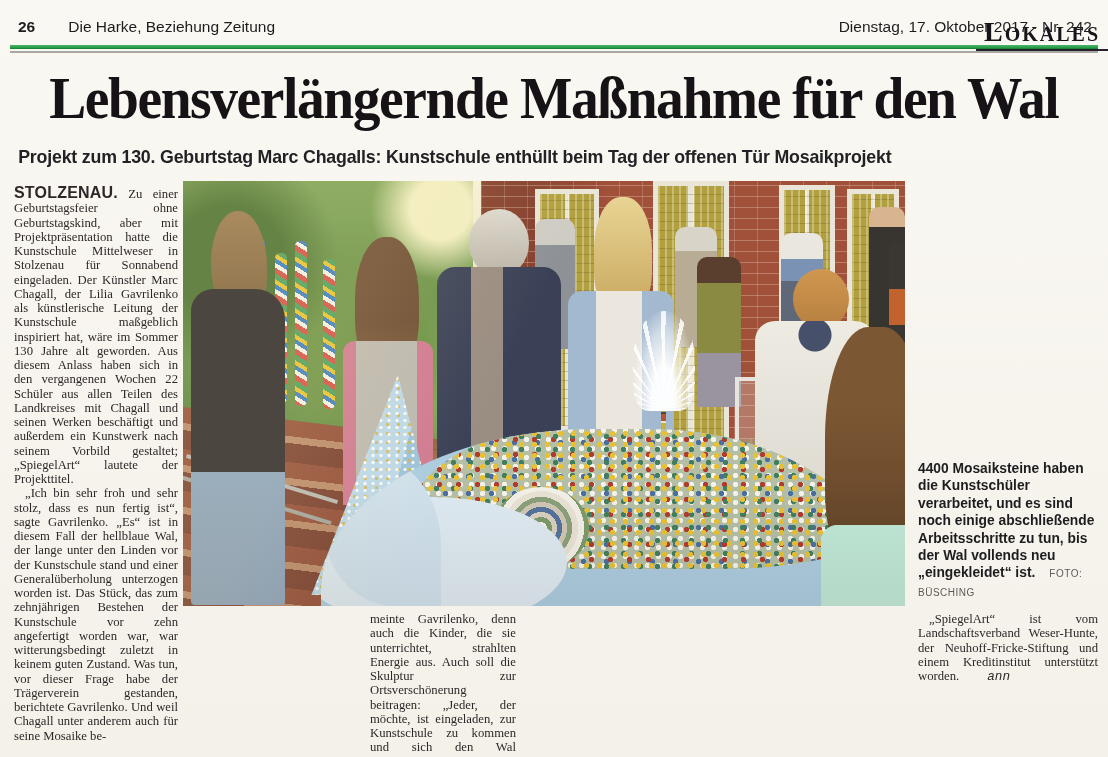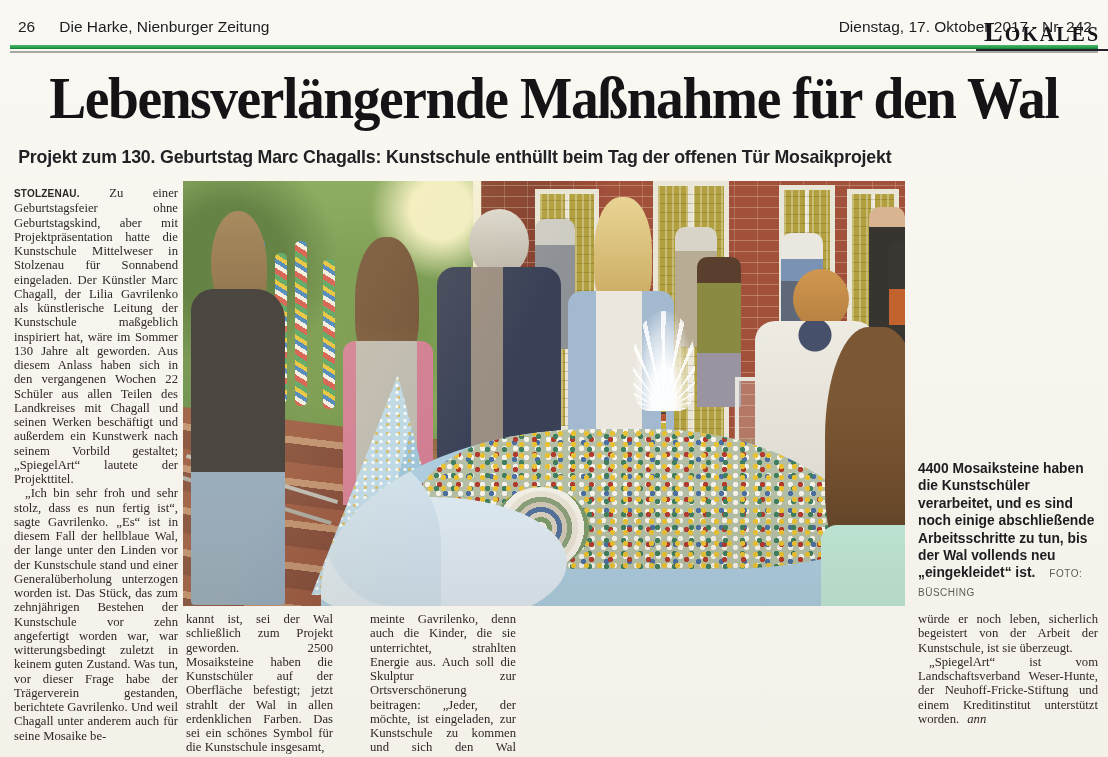--- a/index.html
+++ b/index.html
@@ -3,21 +3,21 @@
 <meta charset="utf-8">
 <style>
   html,body{margin:0;padding:0;background:#dedcd4;}
   #page{position:relative;width:1108px;height:757px;margin:0 auto;overflow:hidden;
         background:linear-gradient(180deg,#faf8f2 0%,#f6f4ed 55%,#f3f1e8 100%);
         font-family:"Liberation Serif","DejaVu Serif",serif;color:#2b2527;}
 
   
   .mh-left{position:absolute;left:18px;top:18px;font-family:"Liberation Sans",sans-serif;
            font-size:15.5px;color:#1d1d1f;white-space:nowrap;}
-  .mh-pageno{font-weight:normal;margin-right:24px;}
+  .mh-pageno{font-weight:bold;margin-right:33px;}
   .mh-center{position:absolute;left:0;right:0;top:16px;text-align:right;}
   .section-inner{display:inline-block;font-family:"Liberation Serif",serif;font-weight:bold;
            text-transform:uppercase;font-size:20px;letter-spacing:2px;color:#17141a;
            border-bottom:2.5px solid #24212a;padding:0 8px 1px;}
   .section-inner::first-letter{font-size:28px;}
   .mh-right{position:absolute;right:16px;top:18px;font-family:"Liberation Sans",sans-serif;
             font-size:15.5px;color:#1d1d1f;}
   .rule-green{position:absolute;left:10px;right:10px;top:45px;height:4px;
               background:linear-gradient(180deg,#4db468 0%,#28a04b 60%,#157b37 100%);}
   .rule-grey{position:absolute;left:10px;right:10px;top:51px;height:1.5px;background:#a9a7a2;}
@@ -29,28 +29,28 @@
   .subheadline{position:absolute;left:0;right:0;top:146px;text-align:left;white-space:nowrap;
                font-family:"Liberation Sans",sans-serif;}
   .subheadline span{display:inline-block;transform:scaleX(.96);font-weight:bold;font-size:18.5px;
                color:#222226;letter-spacing:-.2px;}
 
   
   .bodycol{position:absolute;font-size:12.7px;line-height:14.25px;text-align:justify;
            color:#2e2729;hyphens:auto;-webkit-hyphens:auto;}
   .bodycol p{margin:0;}
   .bodycol p.ind{text-indent:11px;}
-  .lead{font-family:"Liberation Sans",sans-serif;font-weight:bold;font-size:10px;letter-spacing:.2px;margin-top:17px;}
+  .lead{font-family:"Liberation Sans",sans-serif;font-weight:bold;font-size:16px;letter-spacing:.2px;margin-top:17px;}
   #col1{left:14px;top:186px;width:164px;height:566px;}
   #col2{left:186px;top:612px;width:147px;height:140px;}
   #col3{left:370px;top:612px;width:146px;height:140px;}
   #col4{left:556px;top:612px;width:148px;height:140px;}
   #col5{left:736px;top:612px;width:146px;height:140px;}
   #col6{left:918px;top:612px;width:180px;height:140px;}
-  .author{font-style:italic;margin-left:8px;}
+  .author{font-style:italic;margin-left:28px;font-family:Liberation Mono, monospace;}
 
   
   #caption{position:absolute;left:918px;top:460px;width:184px;
            font-family:"Liberation Sans",sans-serif;font-weight:bold;font-size:13.8px;
            line-height:17.4px;color:#1d1c1f;}
   .credit{font-weight:normal;font-size:10px;color:#5d5b56;letter-spacing:.5px;margin-left:14px;}
 
   
   #photo{position:absolute;left:183px;top:181px;width:722px;height:425px;overflow:hidden;
          background:#cbb98e;}
@@ -176,21 +176,21 @@
   .photo-tint{left:0;top:0;width:722px;height:425px;pointer-events:none;
               background:linear-gradient(115deg,rgba(255,240,180,.14) 0 25%,rgba(0,0,0,0) 45%),
                          linear-gradient(0deg,rgba(60,40,20,.08),rgba(0,0,0,0) 30%);}
 </style>
 </head>
 <body>
 
 <div id="page">
 
   <div class="mh-left">
-    <span class="mh-pageno">26</span><span>Die Harke, Nienburger Zeitung</span>
+    <span class="mh-pageno">26</span><span>Die Harke, Beziehung Zeitung</span>
   </div>
   <div class="mh-center">
     <span class="section-inner">Lokales</span>
   </div>
   <div class="mh-right">Dienstag, 17. Oktober 2017 · Nr. 242</div>
   <div class="rule-green"></div>
   <div class="rule-grey"></div>
 
   <div class="headline">
     <span>Lebensverlängernde Maßnahme für den Wal</span>
@@ -253,24 +253,20 @@
     <div class="person p1"></div>
     <div class="person p6"></div>
 
     <div class="photo-tint"></div>
   </div>
 
   <div id="caption">
     <span>4400 Mosaiksteine haben die Kunstschüler verarbeitet, und es sind noch einige abschließende Arbeitsschritte zu tun, bis der Wal vollends neu „eingekleidet“ ist.</span><span class="credit">FOTO: BÜSCHING</span>
   </div>
 
-  <div class="bodycol" id="col2">
-    <p>kannt ist, sei der Wal schließlich zum Projekt geworden. 2500 Mosaiksteine haben die Kunstschüler auf der Oberfläche befestigt; jetzt strahlt der Wal in allen erdenklichen Farben. Das sei ein schönes Symbol für die Kunstschule insgesamt,</p>
-  </div>
   <div class="bodycol" id="col3">
     <p>meinte Gavrilenko, denn auch die Kinder, die sie unterrichtet, strahlten Energie aus. Auch soll die Skulptur zur Ortsverschönerung beitragen: „Jeder, der möchte, ist eingeladen, zur Kunstschule zu kommen und sich den Wal anzuschauen.“ Da-</p>
   </div>
   <div class="bodycol" id="col6">
-    <p>würde er noch leben, sicherlich begeistert von der Arbeit der Kunstschule, ist sie überzeugt.</p>
     <p class="ind"><span>„SpiegelArt“ ist vom Landschaftsverband Weser-Hunte, der Neuhoff-Fricke-Stiftung und einem Kreditinstitut unterstützt worden.</span><span class="author">ann</span></p>
   </div>
 
 </div>
 
 </body></html>

